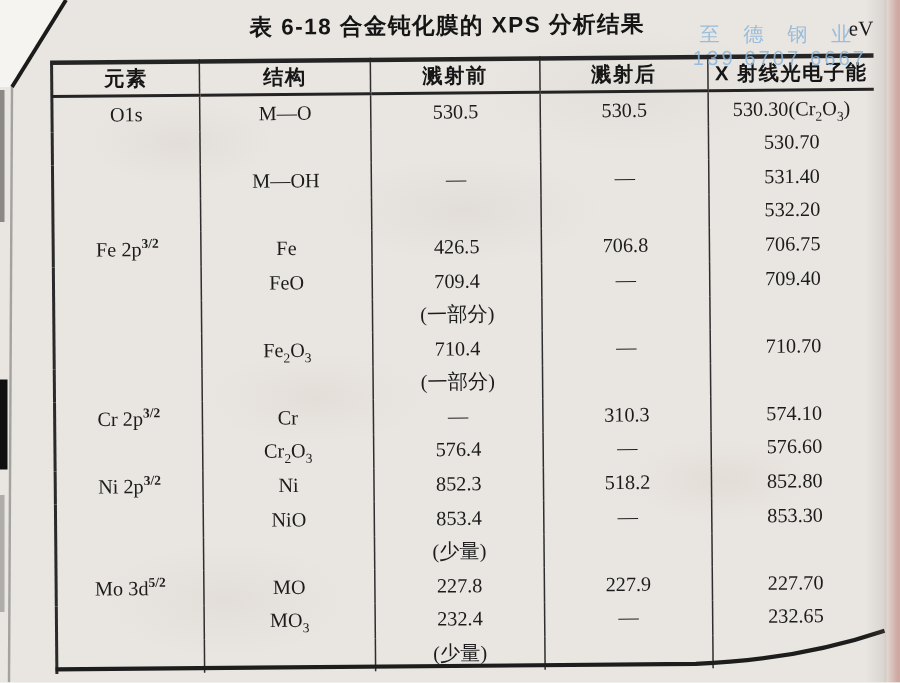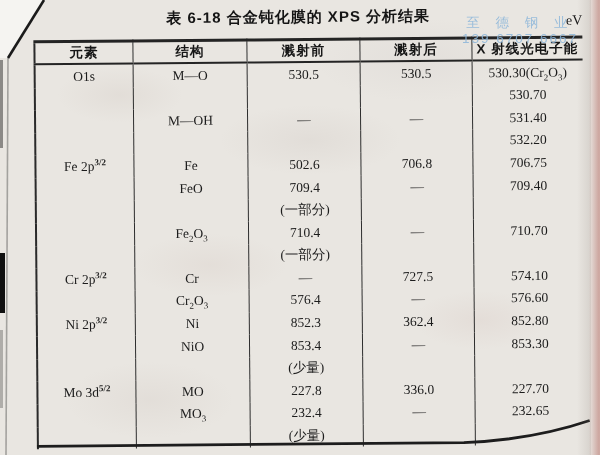--- a/index.html
+++ b/index.html
@@ -131,21 +131,21 @@
           <tr>
             <td></td>
             <td></td>
             <td></td>
             <td></td>
             <td>532.20</td>
           </tr>
           <tr>
             <td>Fe 2p<sup>3/2</sup></td>
             <td>Fe</td>
-            <td>502.6</td>
+            <td>426.5</td>
             <td>706.8</td>
             <td>706.75</td>
           </tr>
           <tr>
             <td></td>
             <td>FeO</td>
             <td>709.4</td>
             <td>—</td>
             <td>709.40</td>
           </tr>
@@ -167,56 +167,56 @@
             <td></td>
             <td></td>
             <td>(一部分)</td>
             <td></td>
             <td></td>
           </tr>
           <tr>
             <td>Cr 2p<sup>3/2</sup></td>
             <td>Cr</td>
             <td>—</td>
-            <td>727.5</td>
+            <td>310.3</td>
             <td>574.10</td>
           </tr>
           <tr>
             <td></td>
             <td>Cr<sub>2</sub>O<sub>3</sub></td>
             <td>576.4</td>
             <td>—</td>
             <td>576.60</td>
           </tr>
           <tr>
             <td>Ni 2p<sup>3/2</sup></td>
             <td>Ni</td>
             <td>852.3</td>
-            <td>362.4</td>
+            <td>518.2</td>
             <td>852.80</td>
           </tr>
           <tr>
             <td></td>
             <td>NiO</td>
             <td>853.4</td>
             <td>—</td>
             <td>853.30</td>
           </tr>
           <tr>
             <td></td>
             <td></td>
             <td>(少量)</td>
             <td></td>
             <td></td>
           </tr>
           <tr>
             <td>Mo 3d<sup>5/2</sup></td>
             <td>MO</td>
             <td>227.8</td>
-            <td>336.0</td>
+            <td>227.9</td>
             <td>227.70</td>
           </tr>
           <tr>
             <td></td>
             <td>MO<sub>3</sub></td>
             <td>232.4</td>
             <td>—</td>
             <td>232.65</td>
           </tr>
           <tr>

